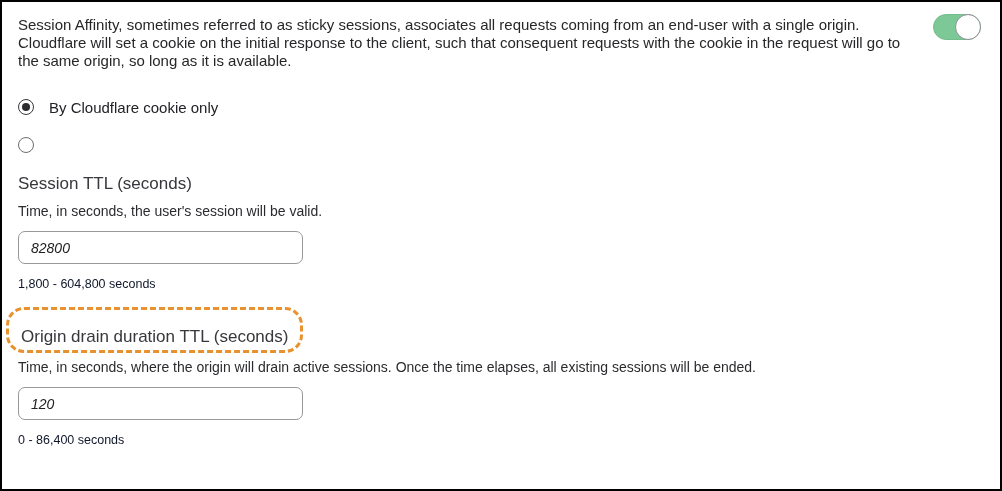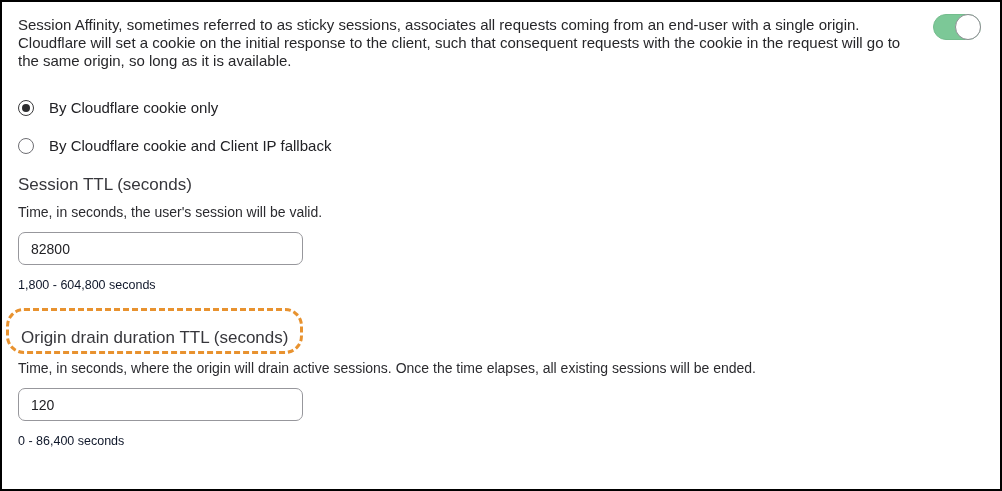--- a/index.html
+++ b/index.html
@@ -56,21 +56,21 @@
     width: 26px;
     height: 26px;
     border-radius: 50%;
     background: #ffffff;
     border: 1px solid #8d8d92;
   }
   
   .radio-group { margin-top: 29px; }
   .radio-row {
     display: flex;
-    align-items: flex-end;
+    align-items: flex-start;
     margin-bottom: 21px;
     cursor: pointer;
   }
   .radio-circle {
     width: 16px;
     height: 16px;
     border-radius: 50%;
     border: 1.5px solid #6e6e73;
     display: inline-flex;
     align-items: center;
@@ -109,20 +109,21 @@
     height: 33px;
     margin-top: 12px;
     border: 1px solid #97979c;
     border-radius: 7px;
     padding: 0 12px;
     font-size: 14px;
     color: #222226;
     font-family: "Liberation Sans", "DejaVu Sans", sans-serif;
     background: #ffffff;
     outline: none;
+    font-style: italic;
   }
   .field-hint {
     font-size: 12.5px;
     color: #0f172a;
     margin-top: 13px;
   }
   .section-session { margin-top: 2px; }
   .section-drain { margin-top: 16px; }
   
   .annotated-label {
@@ -151,21 +152,20 @@
     <div class="radio-row" data-checked="true">
       <span class="radio-circle">
         <span class="radio-dot"></span>
       </span>
       <span class="radio-label">By Cloudflare cookie only</span>
     </div>
     <div class="radio-row" data-checked="false">
       <span class="radio-circle">
         
       </span>
-      <span class="radio-label">By Cloudflare cookie and Client IP fallback</span>
     </div>
   </div>
 
   <div class="section-session">
     <div class="field-label">Session TTL (seconds)</div>
     <div class="field-desc">Time, in seconds, the user's session will be valid.</div>
     <input class="field-input" type="text" value="82800" style="">
     <div class="field-hint">1,800 - 604,800 seconds</div>
   </div>
 

